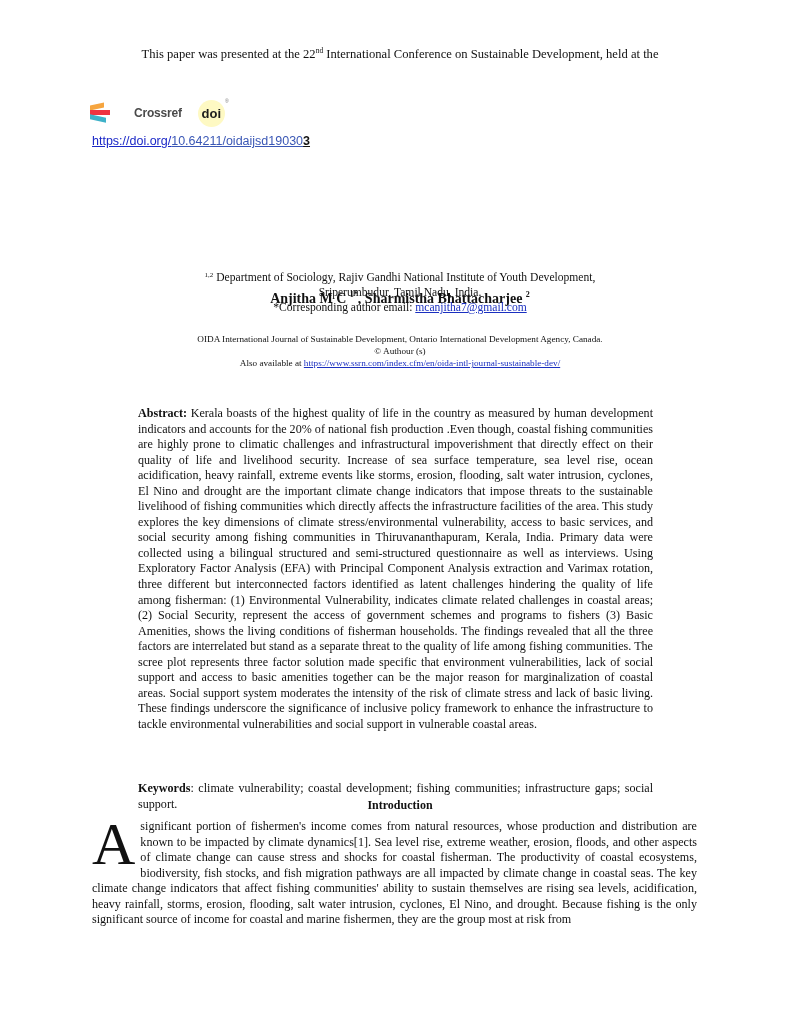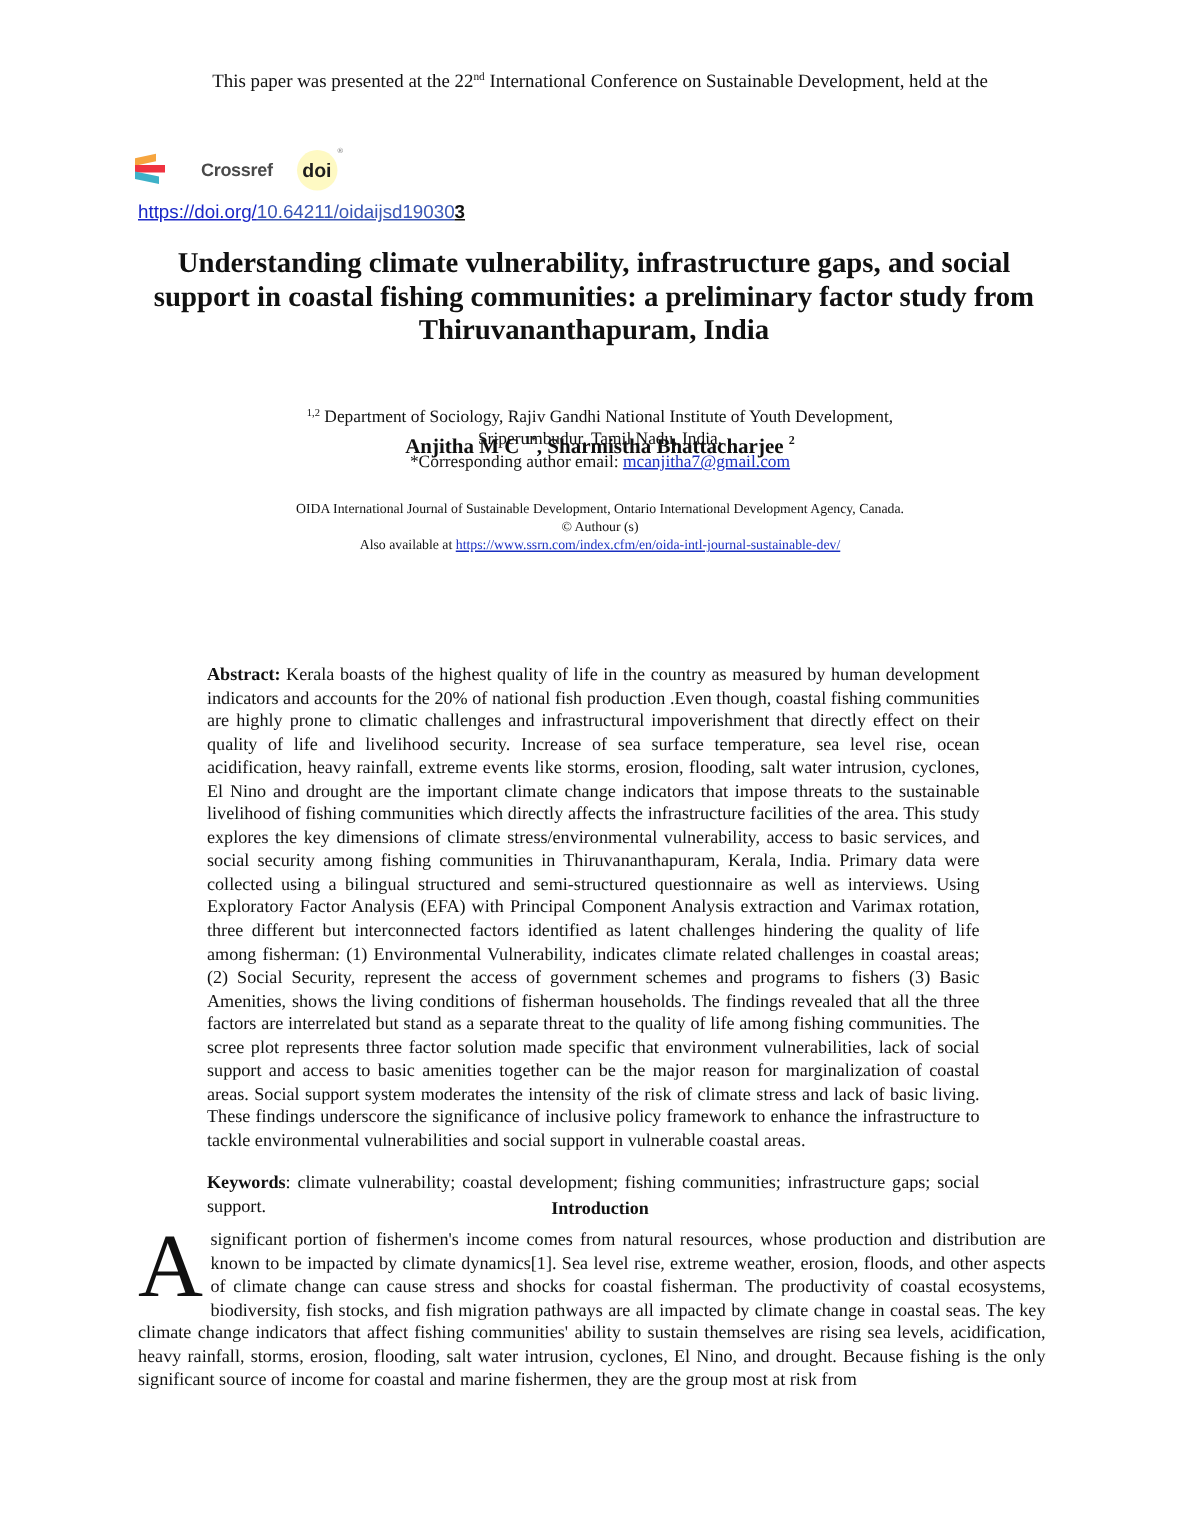--- a/index.html
+++ b/index.html
@@ -57,21 +57,21 @@
   .email-link { color: #1a2fc0; text-decoration: underline; }
 
   .copyright-block {
     position: absolute; top: 333px; left: 140px; width: 520px; text-align: center;
     font-size: 9.2px; line-height: 12.2px;
   }
   .copyright-block a { color: #1a2fc0; text-decoration: underline; }
 
   .abstract {
     position: absolute; top: 406px; left: 138px; width: 515px;
-    font-size: 12.1px; line-height: 15.55px; text-align: justify; color: #111; margin-top: 36px;
+    font-size: 12.1px; line-height: 15.55px; text-align: justify; color: #111;
   }
   .abstract b { font-weight: bold; }
 
   .keywords {
     position: absolute; top: 757px; left: 138px; width: 515px;
     font-size: 12.1px; line-height: 15.5px; text-align: justify; margin-top: 24px;
   }
 
   .section-heading {
     position: absolute; top: 798px; left: 100px; width: 600px; text-align: center;
@@ -108,21 +108,20 @@
     <div class="doi-badge">
       <span>doi</span>
       <span class="reg">®</span>
     </div>
   </div>
 
   <a class="doi-link">
     <span class="u">https://doi.org/</span><span class="u path">10.64211/oidaijsd19030</span><span class="u last">3</span>
   </a>
 
-  <h1 class="title">Understanding climate vulnerability, infrastructure gaps, and social support in coastal fishing communities: a preliminary factor study from Thiruvananthapuram, India</h1>
 
   <div class="authors">
     <span>Anjitha M C </span><sup>1*</sup><span>, </span><span>Sharmistha Bhattacharjee </span><sup>2</sup>
   </div>
 
   <div class="affil">
     <sup>1,2</sup><span> Department of Sociology, Rajiv Gandhi National Institute of Youth Development,</span><br>
     <span>Sriperumbudur, Tamil Nadu, India.</span><br>
     <span>*Corresponding author email: </span><a class="email-link">mcanjitha7@gmail.com</a>
   </div>

